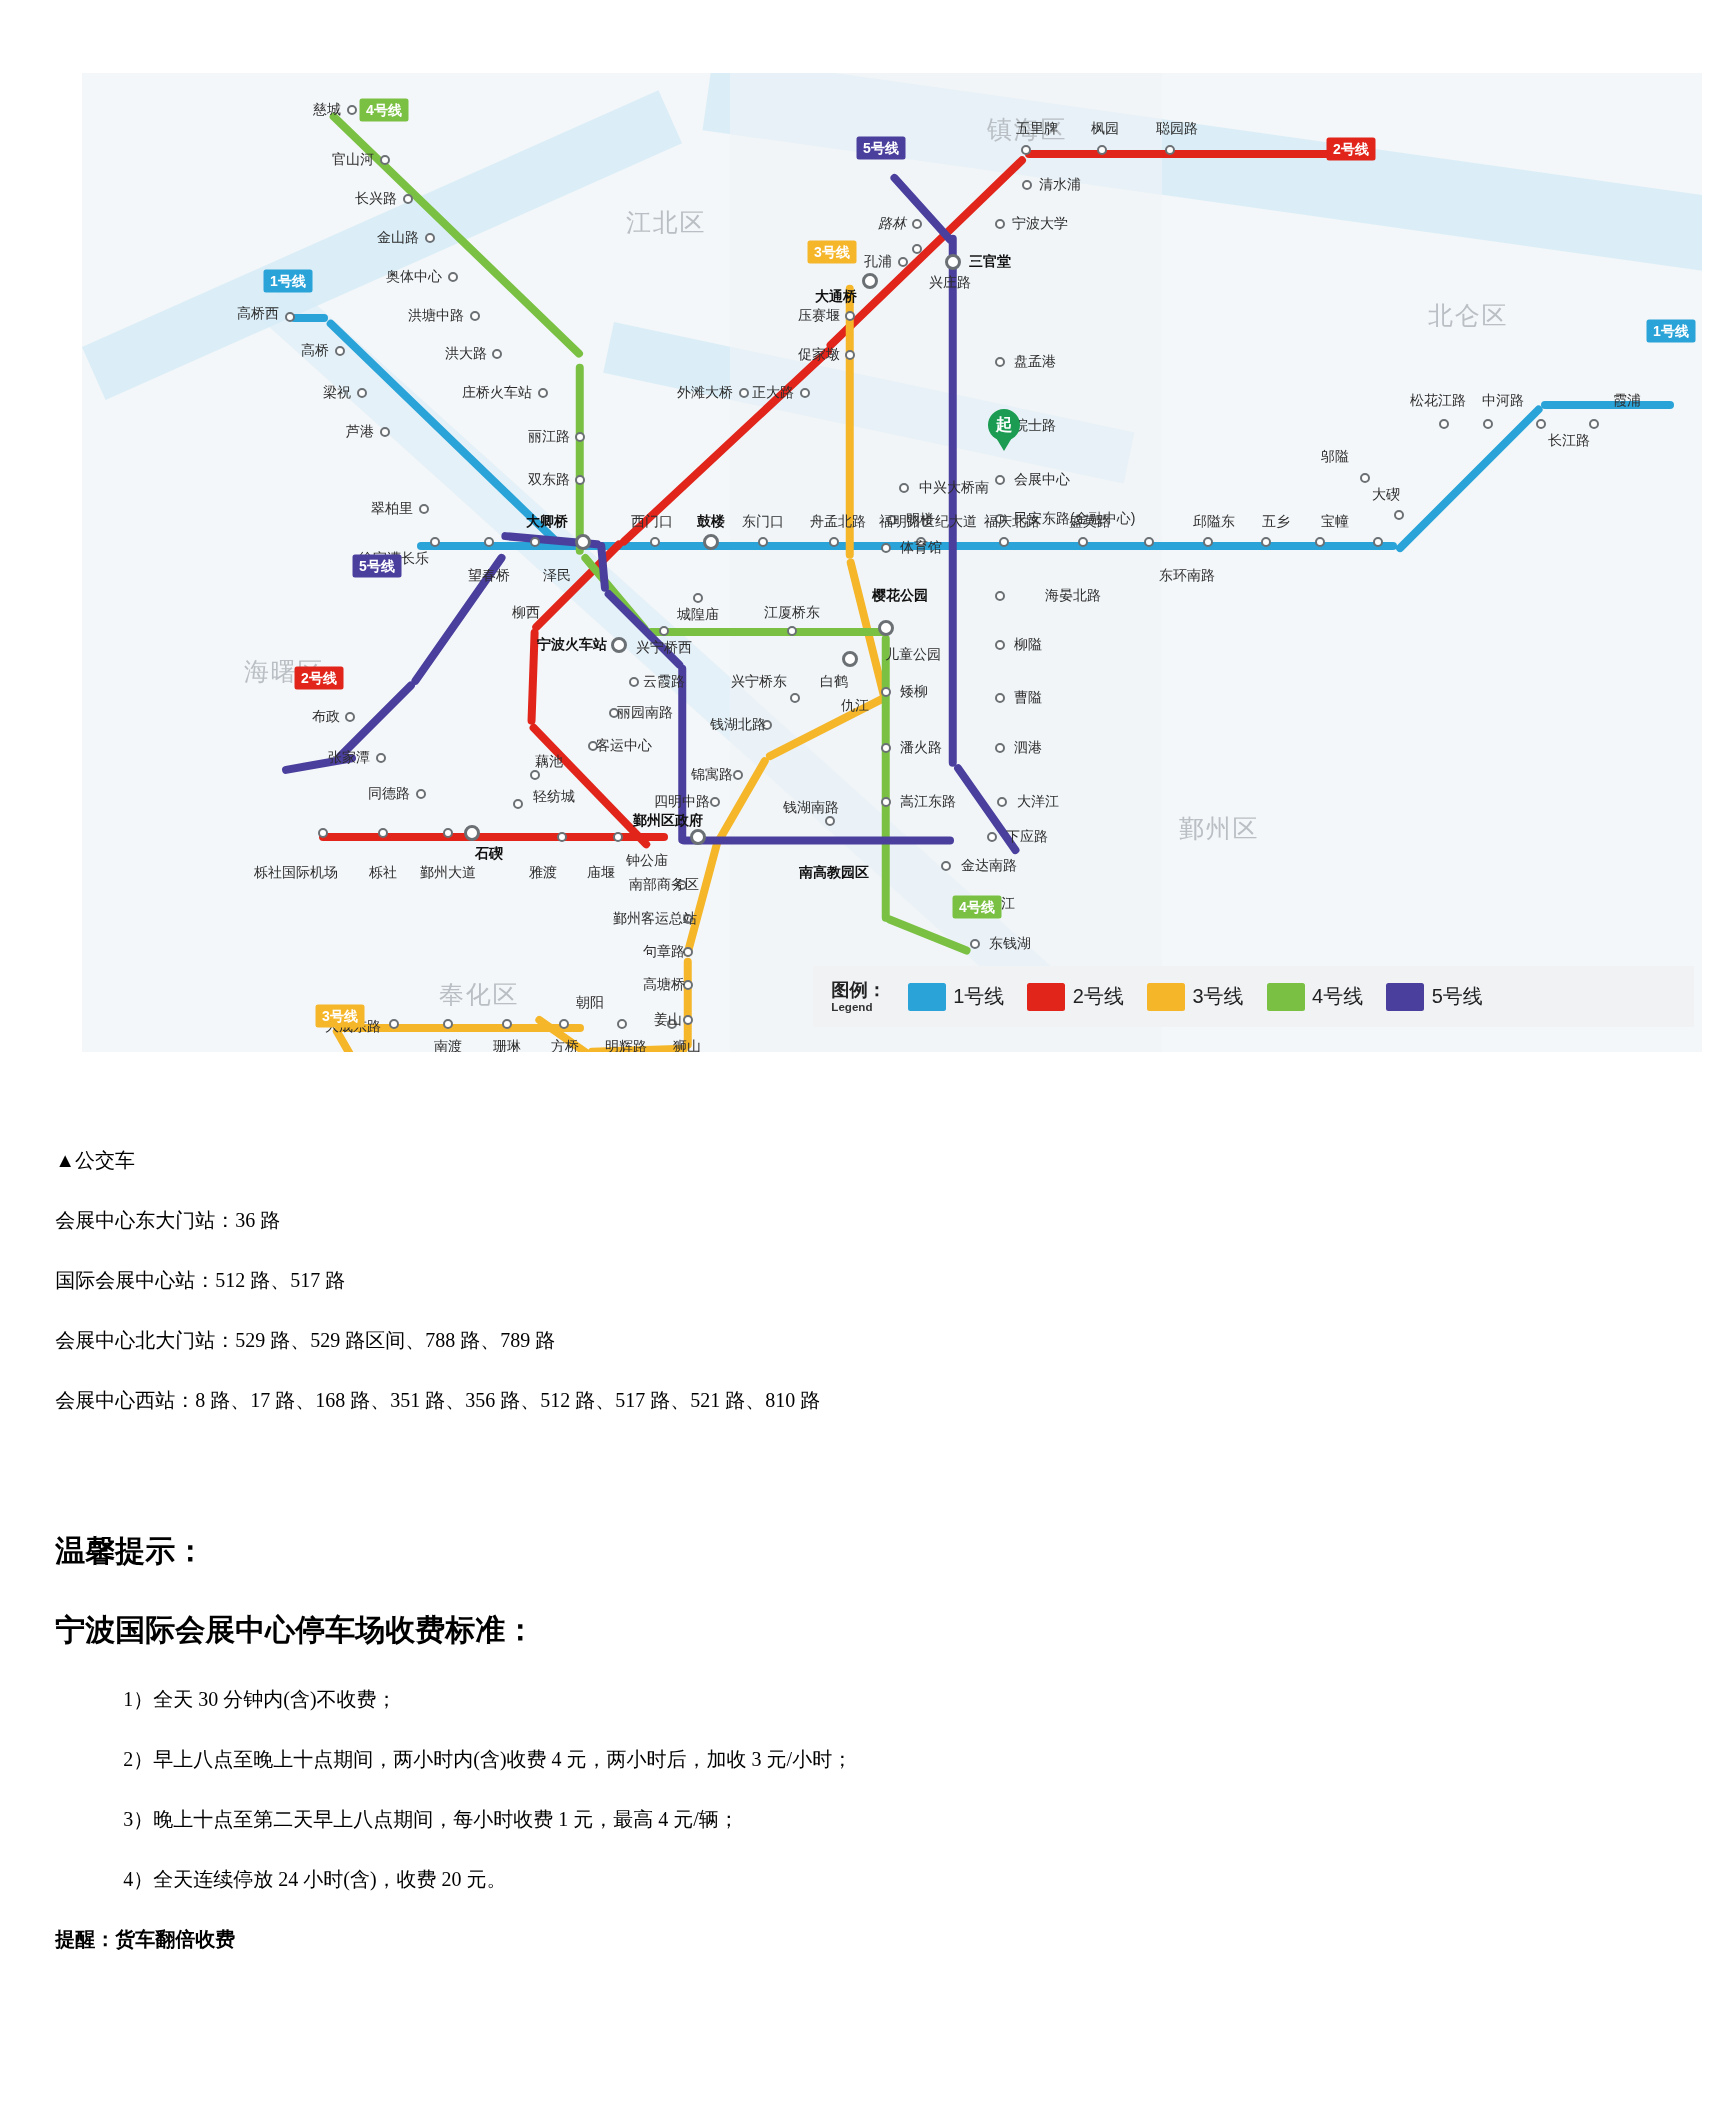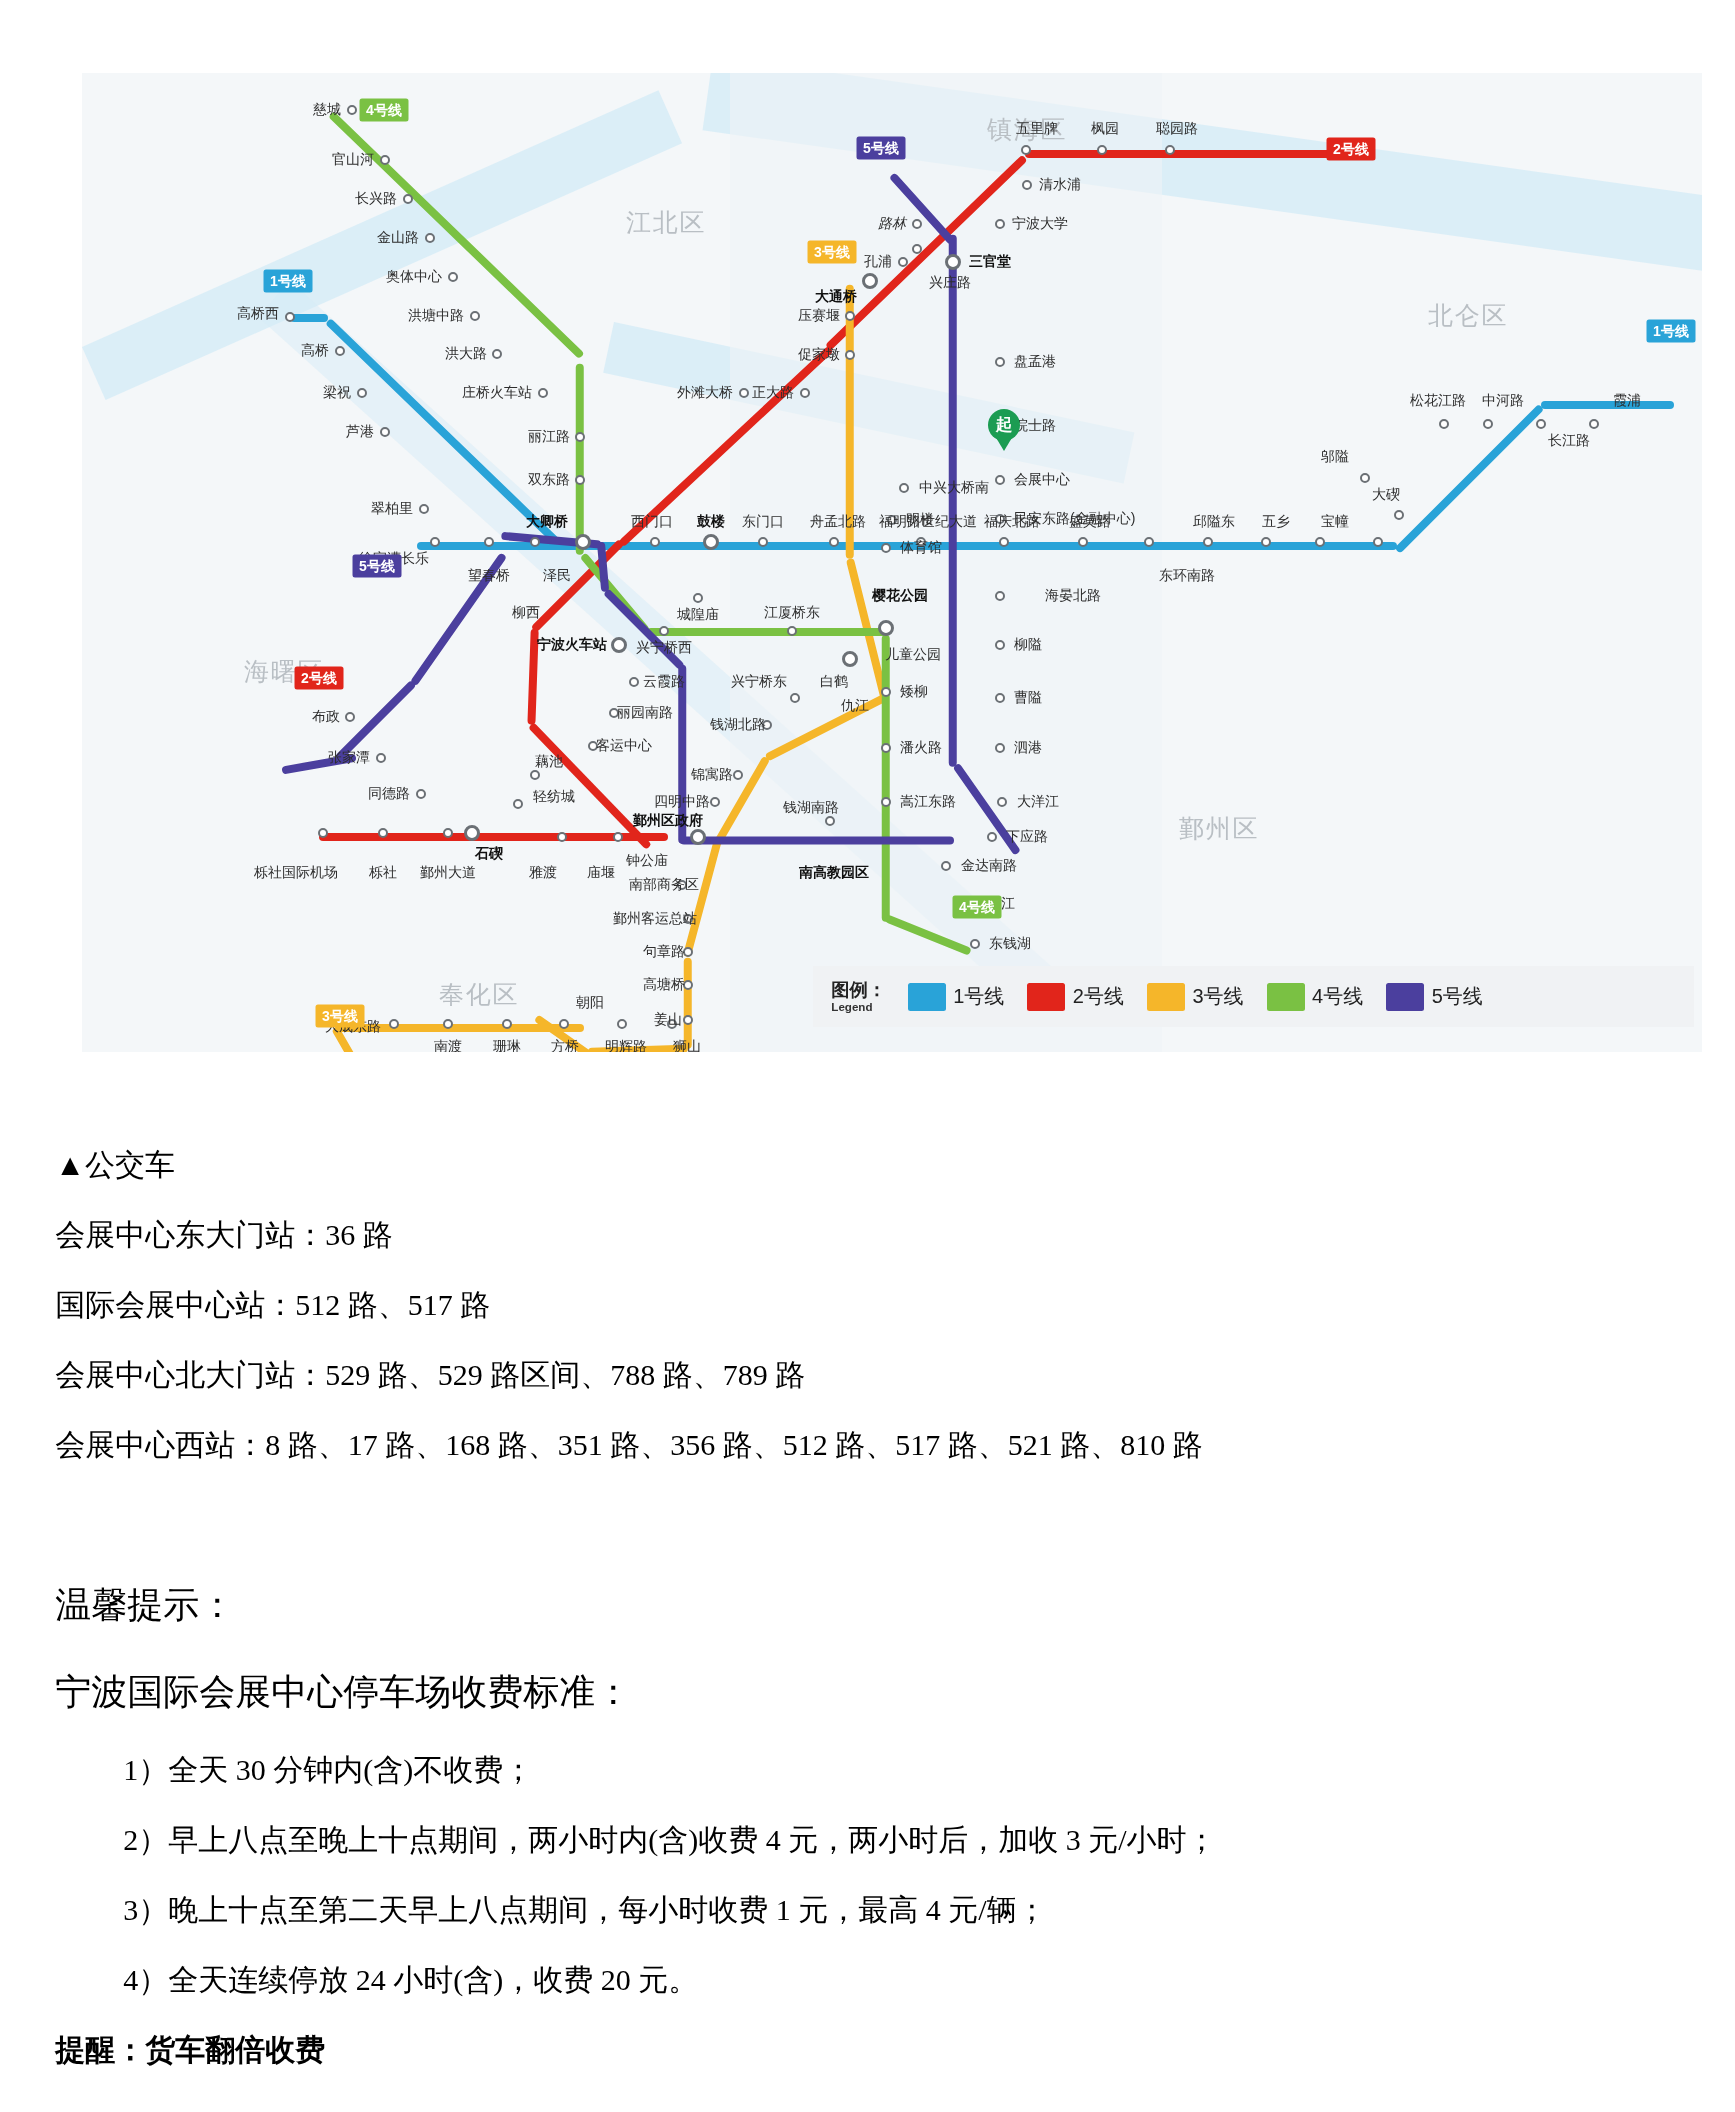--- a/index.html
+++ b/index.html
@@ -159,31 +159,31 @@
     font-size: 20px;
     color: #222;
   }
 
   
   .body-text {
     margin: 98px 0 0 0;
     padding-left: 3.3px;
   }
   .ln {
-    font-size: 30px;
+    font-size: 20px;
     line-height: 1.0;
     margin-bottom: 40px;
     color: #000;
   }
   .ln.bold { font-weight: bold; }
   .gap-big { height: 81px; }
   .indent { padding-left: 68px; }
   .sec-title {
-    font-size: 36px;
-    font-weight: normal;
+    font-size: 30px;
+    font-weight: bold;
     margin-bottom: 38px;
   }
 </style>
 </head>
 <body>
 
 <div class="page">
 
   <div class="map-wrap">
 

